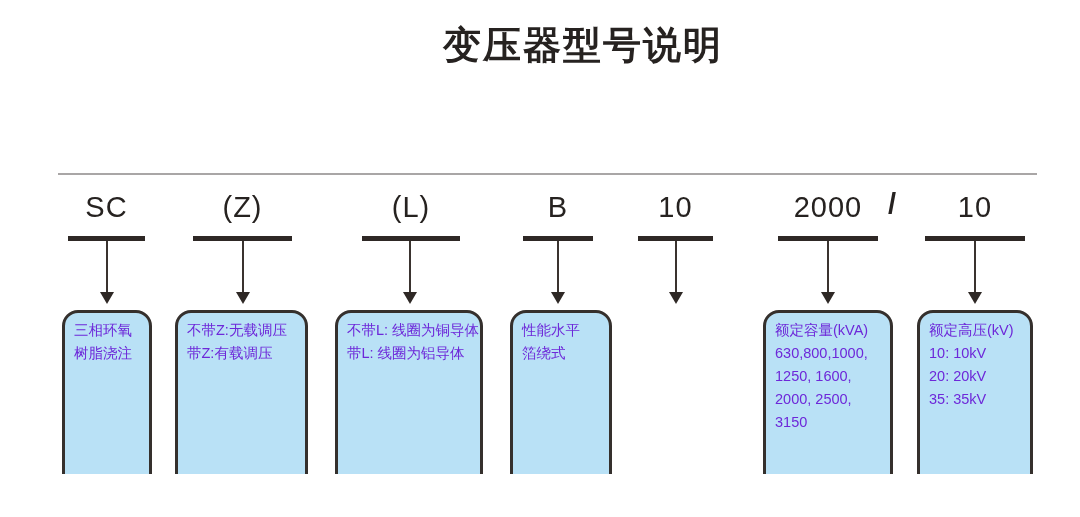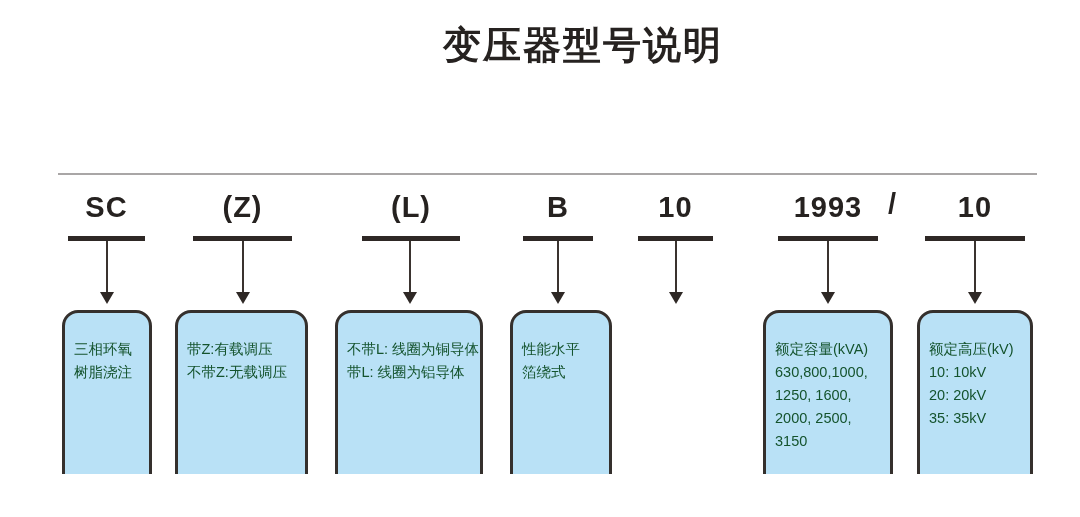--- a/index.html
+++ b/index.html
@@ -31,21 +31,21 @@
     position:absolute;
     left:888px;top:188px;
     font-size:29px;
     font-weight:bold;
     color:#262220;
   }
   .seg{position:absolute;top:186px;height:312px;}
   .code{
     position:absolute;top:0;height:42px;
     text-align:center;
-    font-size:29px;font-weight:bold;
+    font-size:29px;font-weight:normal;
     letter-spacing:1px;
     color:#262220;
     line-height:42px;
     white-space:nowrap;
   }
   .uline{
     position:absolute;top:50px;height:5px;
     background:#2e2825;
   }
   .arrow{position:absolute;top:55px;width:14px;height:64px;}
@@ -60,24 +60,24 @@
     border-left:7px solid transparent;
     border-right:7px solid transparent;
     border-top:12px solid #2e2825;
   }
   .box{
     position:absolute;top:124px;left:0;right:0;height:188px;
     box-sizing:border-box;
     background:#b9e1f6;
     border:3px solid #35302d;
     border-radius:16px;
-    padding:25px 4px 0 9px;
+    padding:6px 4px 0 9px;
     font-size:14.5px;
     line-height:23px;
-    color:#14532d;
+    color:#6d28d9;
     white-space:nowrap;
   }
   
   .seg1{left:62px;width:90px;}  .seg1 .code,.seg1 .uline{left:6px;width:77px;}  .seg1 .arrow{left:38px;}
   .seg2{left:175px;width:133px;}.seg2 .code,.seg2 .uline{left:18px;width:99px;} .seg2 .arrow{left:61px;}
   .seg3{left:335px;width:148px;}.seg3 .code,.seg3 .uline{left:27px;width:98px;} .seg3 .arrow{left:68px;}
   .seg4{left:510px;width:102px;}.seg4 .code,.seg4 .uline{left:13px;width:70px;} .seg4 .arrow{left:41px;}
   .seg5{left:638px;width:102px;}.seg5 .code,.seg5 .uline{left:0;width:75px;}    .seg5 .arrow{left:31px;}
   .seg6{left:763px;width:130px;}.seg6 .code,.seg6 .uline{left:15px;width:100px;}.seg6 .arrow{left:58px;}
   .seg7{left:917px;width:116px;}.seg7 .code,.seg7 .uline{left:8px;width:100px;} .seg7 .arrow{left:51px;}
@@ -107,22 +107,22 @@
   </div>
 
   <div class="seg seg2">
     <div class="code">(Z)</div>
     <div class="uline"></div>
     <div class="arrow">
       <span class="stem"></span>
       <span class="head"></span>
     </div>
     <div class="box">
+      <div>不带Z:无载调压</div>
       <div>带Z:有载调压</div>
-      <div>不带Z:无载调压</div>
     </div>
   </div>
 
   <div class="seg seg3">
     <div class="code">(L)</div>
     <div class="uline"></div>
     <div class="arrow">
       <span class="stem"></span>
       <span class="head"></span>
     </div>
@@ -148,21 +148,21 @@
   <div class="seg seg5">
     <div class="code">10</div>
     <div class="uline"></div>
     <div class="arrow">
       <span class="stem"></span>
       <span class="head"></span>
     </div>
   </div>
 
   <div class="seg seg6">
-    <div class="code">1993</div>
+    <div class="code">2000</div>
     <div class="uline"></div>
     <div class="arrow">
       <span class="stem"></span>
       <span class="head"></span>
     </div>
     <div class="box">
       <div>额定容量(kVA)</div>
       <div>630,800,1000,</div>
       <div>1250, 1600,</div>
       <div>2000, 2500,</div>

